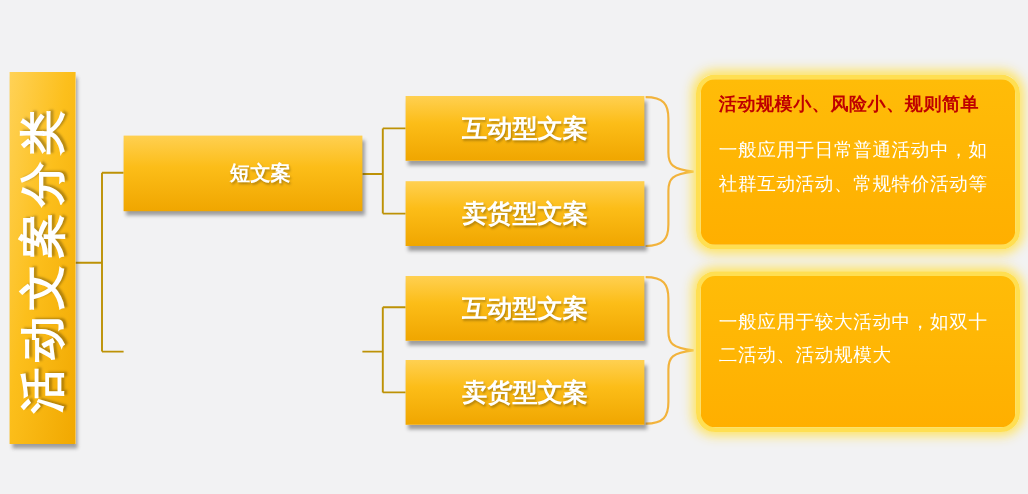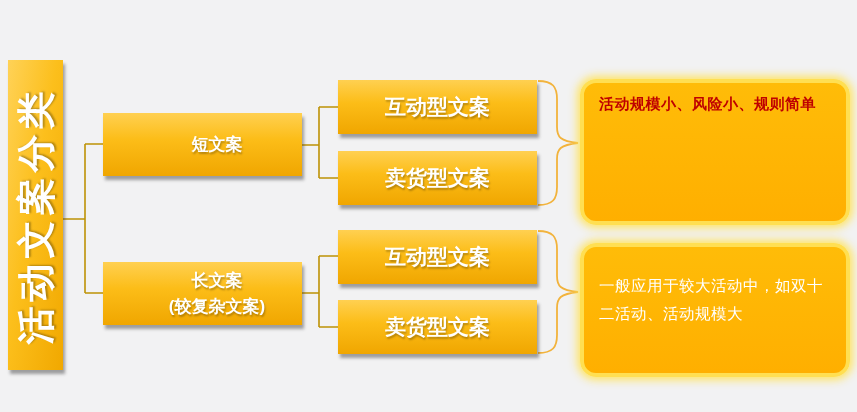--- a/index.html
+++ b/index.html
@@ -55,21 +55,20 @@
   
   .panel {
     position: absolute;
     left: 580px;
     width: 270px;
     background: linear-gradient(180deg, #ffbc08 0%, #ffaf00 100%);
     border: 4px solid #ffdf52;
     border-radius: 16px;
     box-shadow: 0 0 9px 3px rgba(255,226,85,0.9);
     padding: 10px 15px;
-    margin-top: 17px;
   }
   .panel.p1 { top: 62px;  height: 146px; }
   .panel.p2 { top: 226px; height: 134px; }
   .panel-title {
     color: #bf0000;
     font-weight: bold;
     font-size: 15px;
     letter-spacing: 0.5px;
     margin-top: 2px;
   }
@@ -105,38 +104,35 @@
     <path d="M538,231 C553,231 557,237 557,249 L557,276 C557,286 560,290 578,292 C560,294 557,298 557,308 L557,335 C557,347 553,353 538,353" fill="none" stroke="#f2b33c" stroke-width="1.8"></path>
   </svg>
 
   <div class="gold-box root-box">
     <span class="vtext">活动文案分类</span>
   </div>
 
   <div class="gold-box branch-box b1">
     <span>短文案</span>
   </div>
-  <div class="gold-box branch-box b2">
-    <span>长文案</span>
-    <span>(较复杂文案)</span>
-  </div>
 
   <div class="gold-box type-box t1">
     <span>互动型文案</span>
   </div>
   <div class="gold-box type-box t2">
     <span>卖货型文案</span>
   </div>
   <div class="gold-box type-box t3">
     <span>互动型文案</span>
   </div>
   <div class="gold-box type-box t4">
     <span>卖货型文案</span>
   </div>
 
   <div class="panel p1">
     <div class="panel-title">活动规模小、风险小、规则简单</div>
+    <div class="panel-body">一般应用于日常普通活动中，如社群互动活动、常规特价活动等</div>
   </div>
   <div class="panel p2">
     <div class="panel-body">一般应用于较大活动中，如双十二活动、活动规模大</div>
   </div>
 
 </div>
 
 </body></html>

